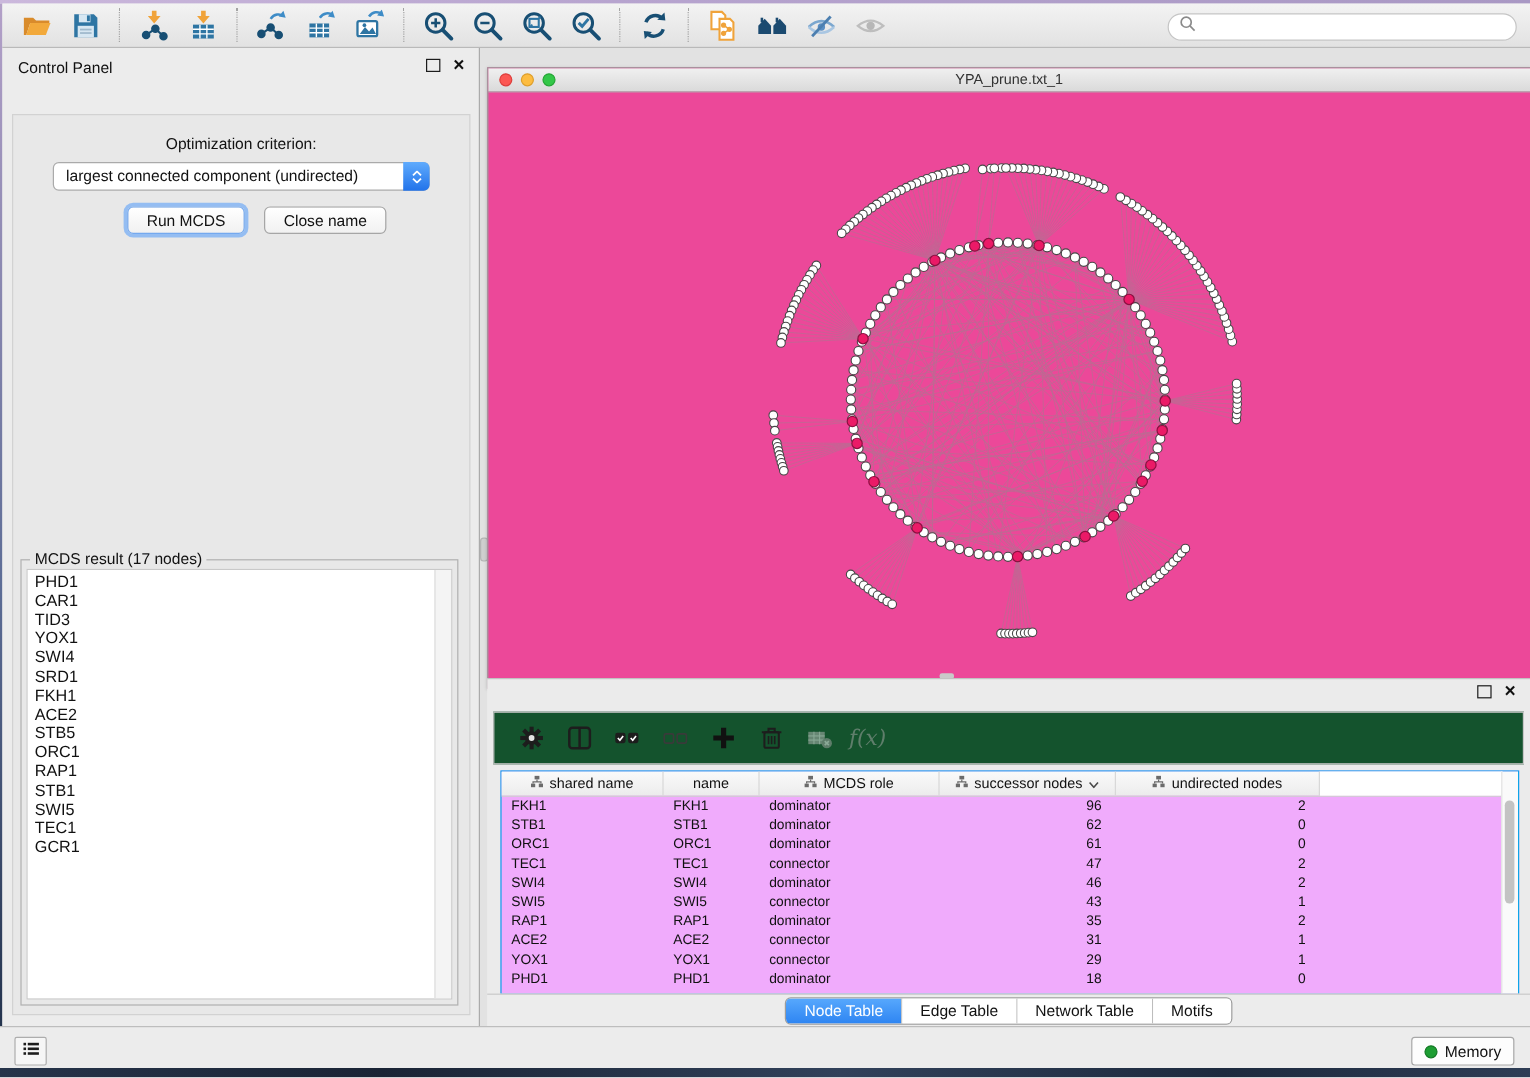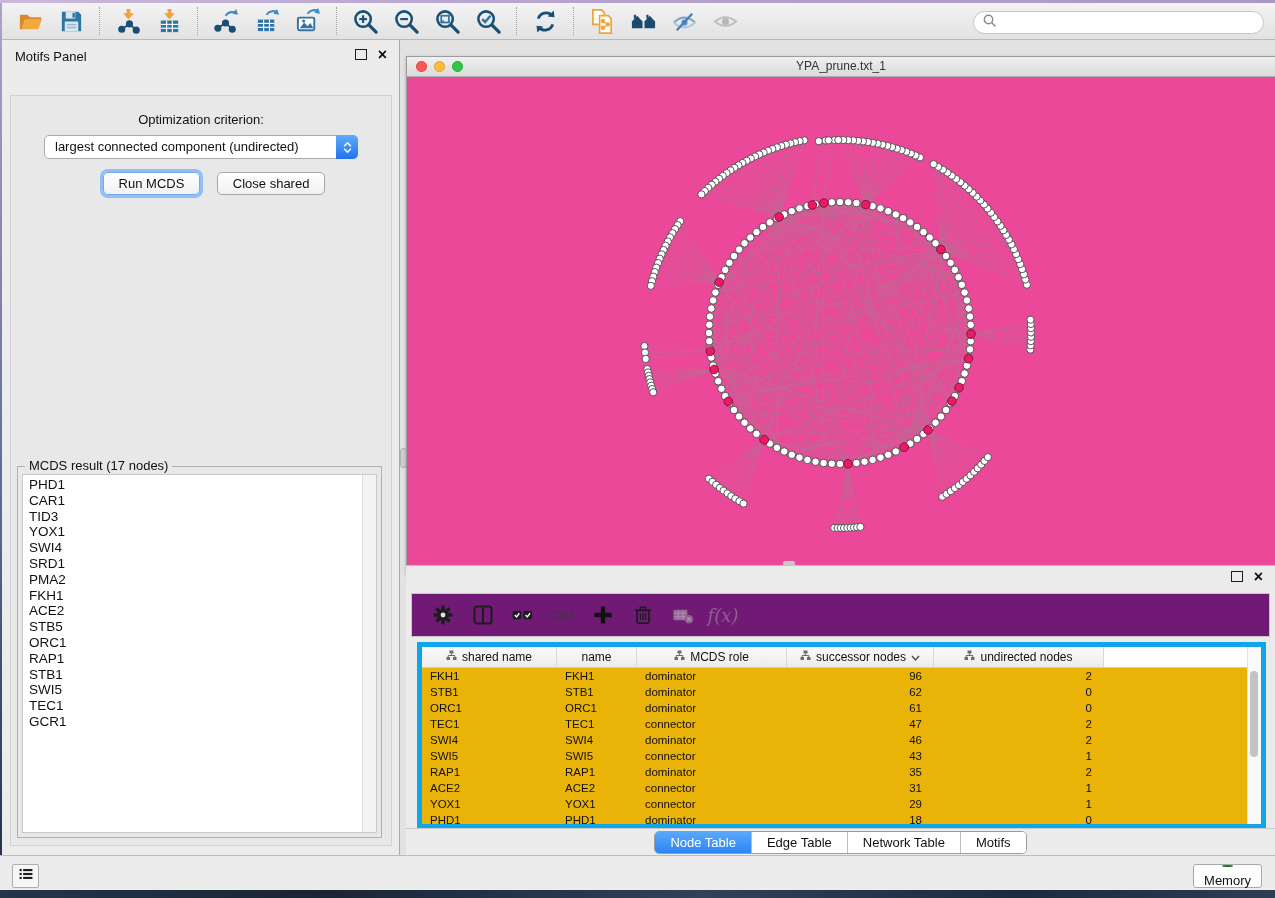--- a/index.html
+++ b/index.html
@@ -47,41 +47,41 @@
   .net-title{position:absolute;left:0;top:0;width:100%;height:19px;background:linear-gradient(#f0f0f0,#dadada);border-bottom:1px solid #b1b1b1;}
   .traffic{position:absolute;left:9px;top:4px;display:flex;gap:7px;}
   .tl{width:11px;height:11px;border-radius:50%;box-sizing:border-box;}
   .net-title-text{text-align:center;font-size:12px;color:#333;line-height:19px;}
   .net-canvas{position:absolute;left:0;top:20px;width:868px;height:495px;}
   .h-grip{position:absolute;left:383px;top:521px;width:12px;height:5px;background:#c9c9c9;border-radius:2px;}
 
   .table-panel{position:absolute;left:6px;top:525px;width:869px;height:290px;background:#EBEBEB;border-top:1px solid #c2c2c2;box-sizing:border-box;}
   .tp-title{position:absolute;left:14px;top:5px;font-size:17px;color:#111;margin-top:24px;}
   .tp-winbtns{position:absolute;right:12px;top:5px;display:flex;gap:11px;align-items:center;}
-  .tp-toolbar{position:absolute;left:5px;right:5px;top:27px;height:44px;background:#701a75;border:1px solid #c6c6c6;display:flex;align-items:center;gap:2px;padding-left:12px;box-sizing:border-box;}
+  .tp-toolbar{position:absolute;left:5px;right:5px;top:27px;height:44px;background:#14532d;border:1px solid #c6c6c6;display:flex;align-items:center;gap:2px;padding-left:12px;box-sizing:border-box;}
   .tp-tool{width:38px;height:36px;display:flex;align-items:center;justify-content:center;}
   .tp-tool svg{width:24px;height:24px;}
   .tp-tool.disabled{opacity:.5;}
   .fx{font-family:"DejaVu Serif","Liberation Serif",serif;font-style:italic;font-size:18px;color:#a9a9a9;}
-  .table-wrap{position:absolute;left:11px;right:9px;top:76px;bottom:26px;background:#eab308;border:5px solid #0ea5e9;box-sizing:border-box;}
+  .table-wrap{position:absolute;left:11px;right:9px;top:76px;bottom:26px;background:#f0abfc;border:1px solid #0ea5e9;box-sizing:border-box;}
   .t-head{position:absolute;left:0;top:0;right:13px;height:20px;display:flex;background:linear-gradient(#fafafa,#ececec);border-bottom:1px solid #cfcfcf;}
   .t-hcell{display:flex;align-items:center;justify-content:center;gap:5px;font-size:12px;color:#111;border-right:1px solid #d8d8d8;box-sizing:border-box;}
   .t-hfill{flex:1;background:#fff;}
   .t-body{position:absolute;left:0;top:21px;right:13px;bottom:0;overflow:hidden;}
   .t-row{display:flex;height:16px;}
   .t-cell{font-size:11.5px;color:#111;line-height:16px;box-sizing:border-box;padding-left:8px;white-space:nowrap;overflow:hidden;}
   .t-cell.num{text-align:right;padding-right:12px;padding-left:0;}
   .t-scroll{position:absolute;right:0;top:0;bottom:0;width:13px;background:#fafafa;border-left:1px solid #e2e2e2;}
   .t-thumb{position:absolute;left:2px;top:24px;width:8px;height:86px;background:#c3c3c3;border-radius:4px;}
   .tp-tabs{position:absolute;left:0;right:0;bottom:0;height:26px;background:#ECECEC;border-top:1px solid #c9c9c9;display:flex;justify-content:center;align-items:center;}
 
   .status-bar{position:absolute;left:0;top:855px;width:100%;height:35px;background:#ECECEC;border-top:1px solid #bdbdbd;box-sizing:border-box;}
   .list-btn{position:absolute;left:12px;top:8px;width:27px;height:24px;background:#f6f6f6;border:1px solid #adadad;border-radius:2px;display:flex;align-items:center;justify-content:center;box-sizing:border-box;}
   .list-btn svg{width:20px;height:20px;}
-  .memory-btn{position:absolute;right:13px;top:8px;height:24px;padding:0 10px;background:#fdfdfd;border:1px solid #a8a8a8;border-radius:3px;display:flex;align-items:center;gap:6px;font-size:13px;color:#111;box-sizing:border-box;flex-direction:column;}
+  .memory-btn{position:absolute;right:13px;top:8px;height:24px;padding:0 10px;background:#fdfdfd;border:1px solid #a8a8a8;border-radius:3px;display:flex;align-items:center;gap:6px;font-size:13px;color:#111;box-sizing:border-box;}
   .mem-dot{width:11px;height:11px;border-radius:50%;background:#1E9E33;border:1px solid #157a26;box-sizing:border-box;}
 </style>
 </head>
 <body>
 
 <div id="app">
   <div class="wall-top"></div>
   <div class="wall-left"></div>
 
   <div class="toolbar">
@@ -242,53 +242,52 @@
         <svg width="14" height="14" viewBox="0 0 14 14">
             <circle cx="5.5" cy="5.5" r="4.2" fill="none" stroke="#8a8a8a" stroke-width="1.4"></circle>
             <line x1="8.6" y1="8.6" x2="12.5" y2="12.5" stroke="#8a8a8a" stroke-width="1.4"></line>
           </svg>
       </span>
       <input placeholder="" style="">
     </div>
   </div>
 
   <div class="control-panel">
-    <div class="cp-title">Motifs Panel</div>
+    <div class="cp-title">Control Panel</div>
     <div class="win-btns">
       <div class="float-btn"></div>
       <div class="close-btn">×</div>
     </div>
     <div class="cp-content">
       <div class="opt-label">Optimization criterion:</div>
       <div class="select">
         <div class="select-value">largest connected component (undirected)</div>
         <div class="select-stepper">
           <svg width="9" height="5" viewBox="0 0 10 6">
               <path d="M1 5l4-4 4 4" stroke="#fff" stroke-width="1.8" fill="none"></path>
             </svg>
           <svg width="9" height="5" viewBox="0 0 10 6">
               <path d="M1 1l4 4 4-4" stroke="#fff" stroke-width="1.8" fill="none"></path>
             </svg>
         </div>
       </div>
       <div class="btn-row">
         <div class="btn focused">Run MCDS</div>
-        <div class="btn">Close shared</div>
+        <div class="btn">Close name</div>
       </div>
       <div class="group-box">
         <div class="group-legend">MCDS result (17 nodes)</div>
         <div class="mcds-list">
           <div>
               <div class="mcds-item">PHD1</div>
               <div class="mcds-item">CAR1</div>
               <div class="mcds-item">TID3</div>
               <div class="mcds-item">YOX1</div>
               <div class="mcds-item">SWI4</div>
               <div class="mcds-item">SRD1</div>
-              <div class="mcds-item">PMA2</div>
               <div class="mcds-item">FKH1</div>
               <div class="mcds-item">ACE2</div>
               <div class="mcds-item">STB5</div>
               <div class="mcds-item">ORC1</div>
               <div class="mcds-item">RAP1</div>
               <div class="mcds-item">STB1</div>
               <div class="mcds-item">SWI5</div>
               <div class="mcds-item">TEC1</div>
               <div class="mcds-item">GCR1</div>
             </div>

